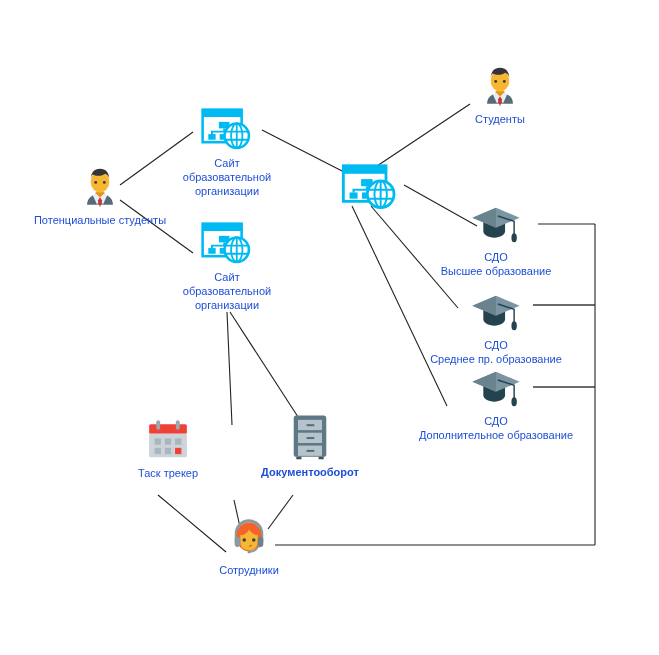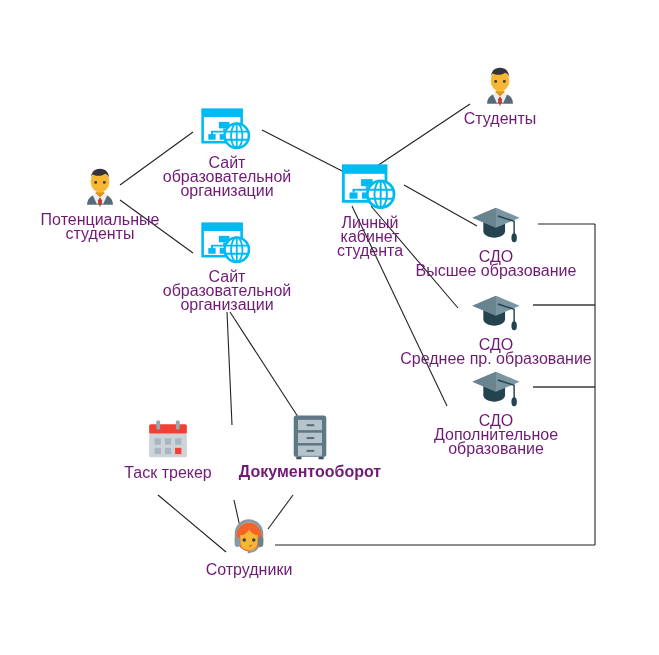--- a/index.html
+++ b/index.html
@@ -26,23 +26,23 @@
     flex-direction:column;
     align-items:center;
     text-align:center;
   }
   .node .icon{
     display:block;
     line-height:0;
   }
   .node .label{
     margin-top:4px;
-    font-size:16px;
+    font-size:11px;
     line-height:14px;
-    color:#701a75;
+    color:#1d4ed8;
     white-space:pre-line;
     letter-spacing:0px;
   }
   
   #n-potential   { left:18px;  top:163px; width:164px; }
   #n-site1       { left:175px; top:108px; width:104px; }
   #n-site2       { left:175px; top:222px; width:104px; }
   #n-lk          { left:318px; top:164px; width:104px; }
   #n-students    { left:455px; top:62px;  width:90px;  }
   #n-sdo1        { left:412px; top:204px; width:168px; }
@@ -158,22 +158,20 @@
         <rect x="2" y="2" width="48" height="9" fill="#00baf2"></rect>
         <rect x="22" y="17" width="13" height="8" fill="#00baf2"></rect>
         <rect x="9" y="32" width="9" height="7" fill="#00baf2"></rect>
         <rect x="23" y="32" width="9" height="7" fill="#00baf2"></rect>
         <path d="M28.5 25v4M13.5 32v-3h27v3" fill="none" stroke="#00baf2" stroke-width="2.4"></path>
         <circle cx="44" cy="34" r="15" fill="#ffffff" stroke="#00baf2" stroke-width="3.2"></circle>
         <ellipse cx="44" cy="34" rx="7" ry="15" fill="none" stroke="#00baf2" stroke-width="2.2"></ellipse>
         <path d="M29.6 29h28.8M29.6 39h28.8M44 19v30" fill="none" stroke="#00baf2" stroke-width="2.2"></path>
       </svg>
     </span>
-    <span class="label">Личный кабинет
-студента</span>
   </div>
 
   <div class="node" id="n-students">
     <span class="icon">
       <svg width="46" height="46" viewBox="0 0 64 64" xmlns="http://www.w3.org/2000/svg">
         <path d="M14 58c0-10 8-15 18-15s18 5 18 15z" fill="#556b78"></path>
         <path d="M26 40h12v10l-6 8-6-8z" fill="#f5a623"></path>
         <path d="M26 41h12v5l-6 4-6-4z" fill="#e0941c"></path>
         <path d="M32 48l-6-6-4 3 6 13z" fill="#e9eef2"></path>
         <path d="M32 48l6-6 4 3-6 13z" fill="#e9eef2"></path>

